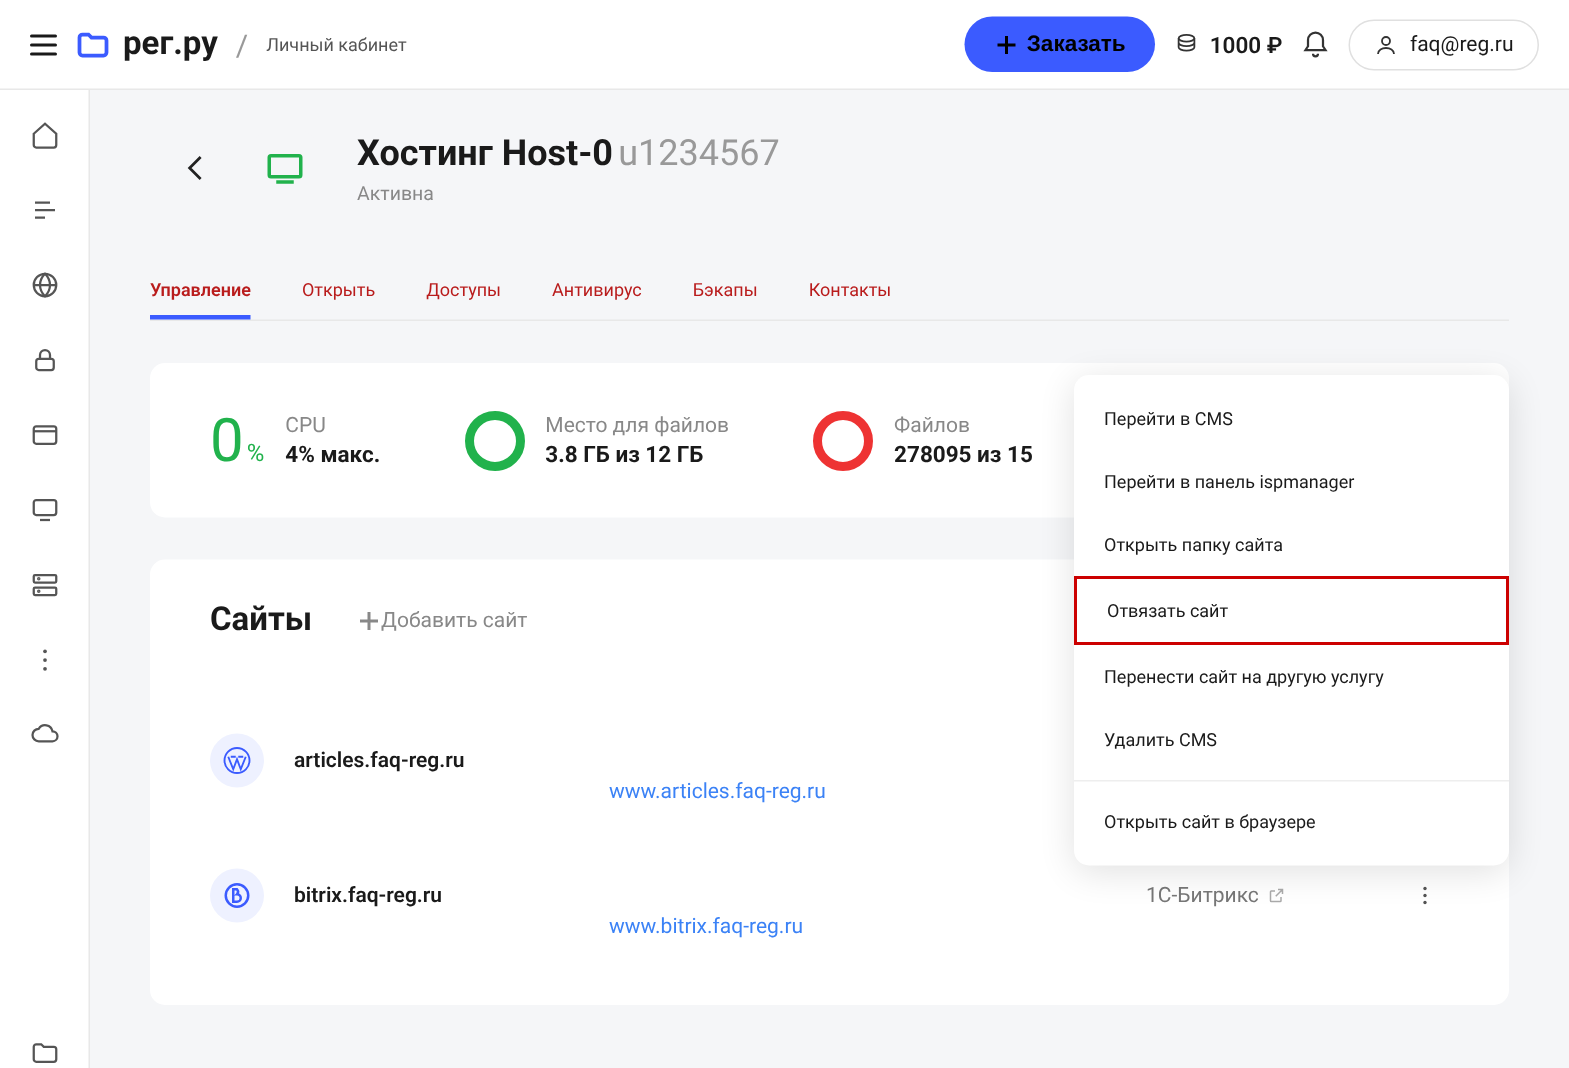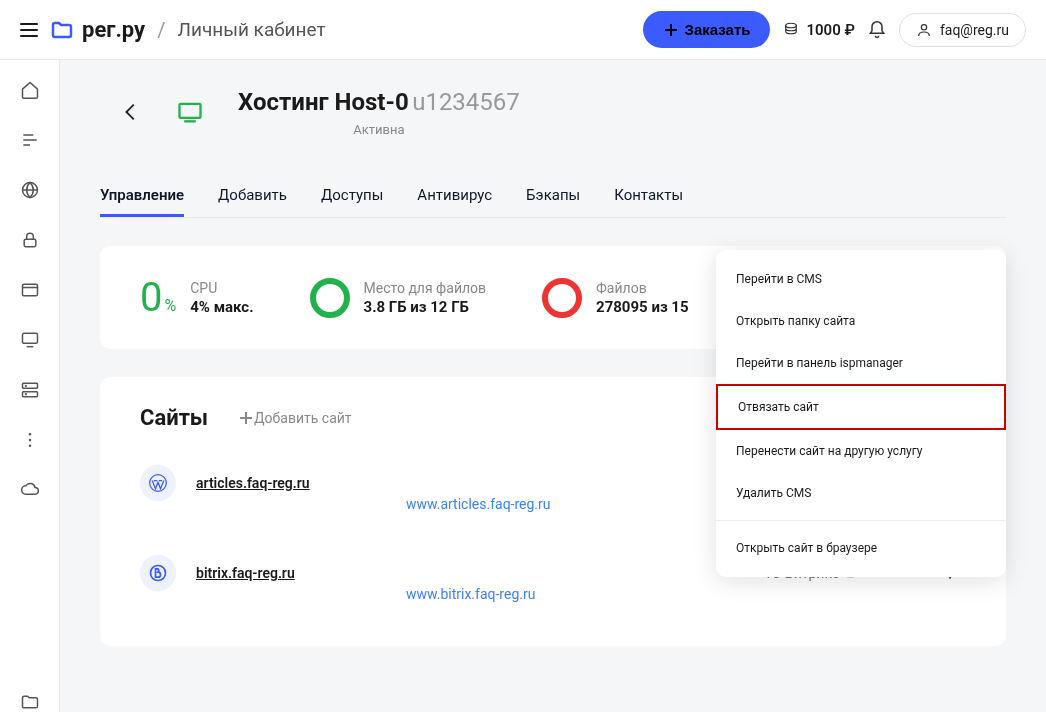--- a/index.html
+++ b/index.html
@@ -21,21 +21,21 @@
 .hamburger {
   cursor: pointer;
   display: flex;
   flex-direction: column;
   gap: 4px;
 }
 .hamburger div { width: 18px; height: 2px; background: #1a1a1a; border-radius: 1px; }
 .logo { display: flex; align-items: center; gap: 8px; font-weight: 700; font-size: 22px; }
 .logo-icon { color: #3b5bff; }
 .breadcrumb-sep { color: #999; font-size: 20px; }
-.breadcrumb-text { color: #555; font-size: 19px; }
+.breadcrumb-text { color: #555; font-size: 12px; }
 .spacer { flex: 1; }
 .order-btn {
   background: #3b5bff;
   color: #000000;
   border: none;
   border-radius: 22px;
   padding: 10px 20px;
   font-size: 15px;
   font-weight: 600;
   display: flex;
@@ -62,31 +62,31 @@
   border-right: 1px solid #e8e8e8;
   display: flex;
   flex-direction: column;
   align-items: center;
   padding-top: 20px;
   gap: 30px;
 }
 .sidebar-item { color: #555; cursor: pointer; }
 .sidebar-spacer { flex: 1; }
 .main { flex: 1; padding: 24px 40px; overflow-y: auto; position: relative; }
-.header-row { display: flex; align-items: center; gap: 20px; margin-bottom: 36px; padding-left: 20px; text-align: center; }
+.header-row { display: flex; align-items: center; gap: 20px; margin-bottom: 36px; padding-left: 20px; }
 .back-arrow { cursor: pointer; }
 .hosting-icon {
   width: 56px; height: 56px; border-radius: 50%;
   background: #f5f6f8; display: flex; align-items: center; justify-content: center;
 }
 .hosting-title { font-size: 24px; font-weight: 700; }
 .hosting-id { color: #999; font-weight: 400; }
 .hosting-status { color: #888; font-size: 13px; margin-top: 6px; }
 .tabs { display: flex; gap: 34px; border-bottom: 1px solid #e8e8e8; padding-left: 0; }
-.tab { padding: 10px 0; cursor: pointer; color: #0f172a; font-size: 15px; }
+.tab { padding: 10px 0; cursor: pointer; color: #b91c1c; font-size: 12px; }
 .tab.active { border-bottom: 3px solid #3b5bff; font-weight: 600; }
 .card {
   background: #fff;
   border-radius: 10px;
   padding: 28px 40px;
   margin-top: 28px;
 }
 .metrics { display: flex; gap: 56px; align-items: center; }
 .metric { display: flex; align-items: center; gap: 14px; }
 .ring {
@@ -96,33 +96,33 @@
 .cpu-zero {
   font-size: 40px; font-weight: 400; color: #21b24c;
   display: flex; align-items: baseline;
 }
 .cpu-pct { font-size: 16px; margin-left: 2px; color: #21b24c; }
 .metric-label { color: #888; font-size: 14px; margin-bottom: 2px; }
 .metric-value { font-weight: 700; font-size: 15px; }
 .ring.green { border-color: #21b24c; }
 .ring.red { border-color: #e33; }
 .sites-card { margin-top: 28px; }
-.sites-header { display: flex; align-items: center; gap: 30px; margin-bottom: 8px; }
+.sites-header { display: flex; align-items: center; gap: 30px; margin-bottom: 36px; }
 .sites-title { font-size: 22px; font-weight: 700; }
 .add-site { color: #888; display: flex; align-items: center; gap: 0; cursor: pointer; }
 .site-row {
   display: flex; align-items: center; gap: 20px;
   padding: 16px 0;
 }
 .site-icon {
   width: 36px; height: 36px; border-radius: 50%;
   background: #eef1ff; display: flex; align-items: center; justify-content: center;
   color: #3b5bff; font-weight: 700;
 }
-.site-name { font-weight: 600; width: 190px; text-decoration: underline; }
+.site-name { font-weight: 600; width: 190px; }
 .site-url { color: #3b82f6; flex: 1; margin-top: 42px; }
 .site-cms { color: #777; display: flex; align-items: center; gap: 6px; width: 150px; }
 .site-menu {
   width: 32px; height: 32px; display: flex; align-items: center; justify-content: center;
   cursor: pointer; border-radius: 4px;
 }
 .site-menu.highlight { border: 2px solid #c00; }
 .dropdown {
   position: absolute;
   top: 190px; right: 40px;
@@ -281,21 +281,21 @@
         <div>
           <span class="hosting-title">Хостинг Host-0</span>
           <span class="hosting-title hosting-id">u1234567</span>
         </div>
         <div class="hosting-status">Активна</div>
       </div>
     </div>
 
     <div class="tabs">
       <div class="tab active">Управление</div>
-      <div class="tab">Добавить</div>
+      <div class="tab">Открыть</div>
       <div class="tab">Доступы</div>
       <div class="tab">Антивирус</div>
       <div class="tab">Бэкапы</div>
       <div class="tab">Контакты</div>
     </div>
 
     <div class="card">
       <div class="metrics">
         <div class="metric">
           <div class="cpu-zero">
@@ -387,22 +387,22 @@
               <circle cx="12" cy="5" r="1.7"></circle>
               <circle cx="12" cy="12" r="1.7"></circle>
               <circle cx="12" cy="19" r="1.7"></circle>
             </svg>
         </div>
       </div>
     </div>
 
     <div class="dropdown">
       <div class="dropdown-item">Перейти в CMS</div>
+      <div class="dropdown-item">Перейти в панель ispmanager</div>
       <div class="dropdown-item">Открыть папку сайта</div>
-      <div class="dropdown-item">Перейти в панель ispmanager</div>
       <div class="dropdown-item highlight">Отвязать сайт</div>
       <div class="dropdown-item">Перенести сайт на другую услугу</div>
       <div class="dropdown-item">Удалить CMS</div>
       <div class="dropdown-sep"></div>
       <div class="dropdown-item">Открыть сайт в браузере</div>
     </div>
 
   </div>
 </div>
 

